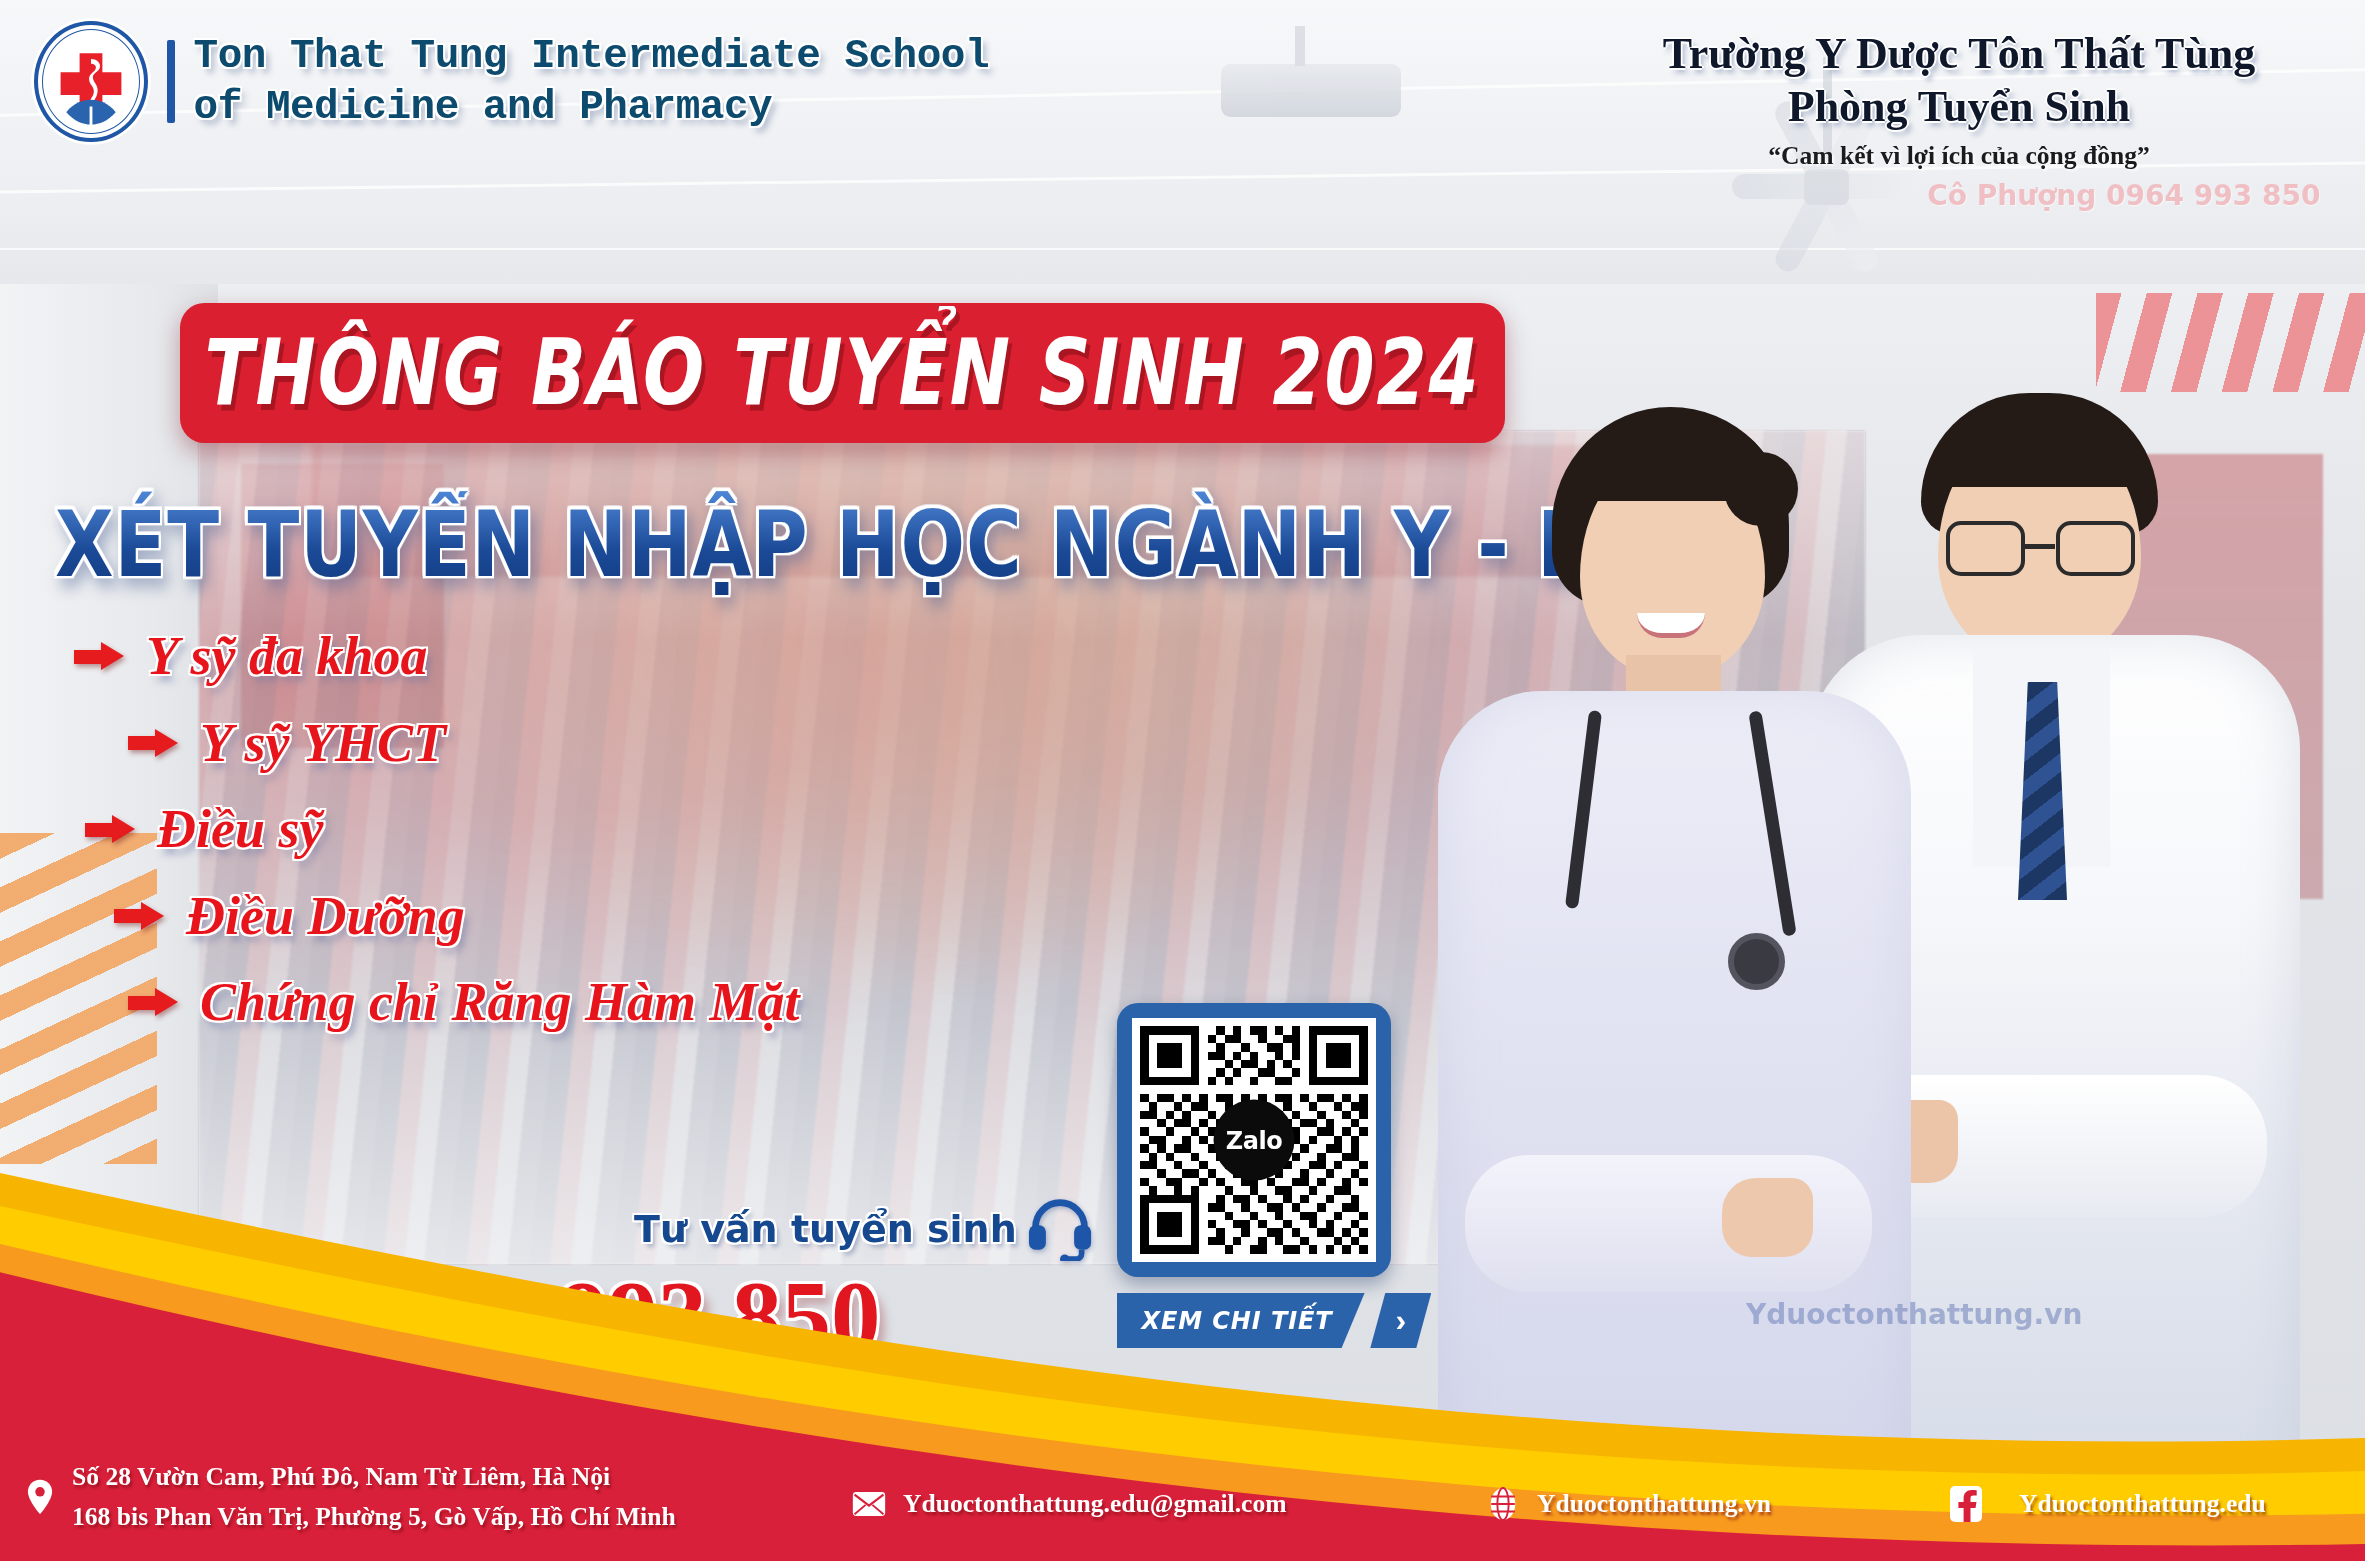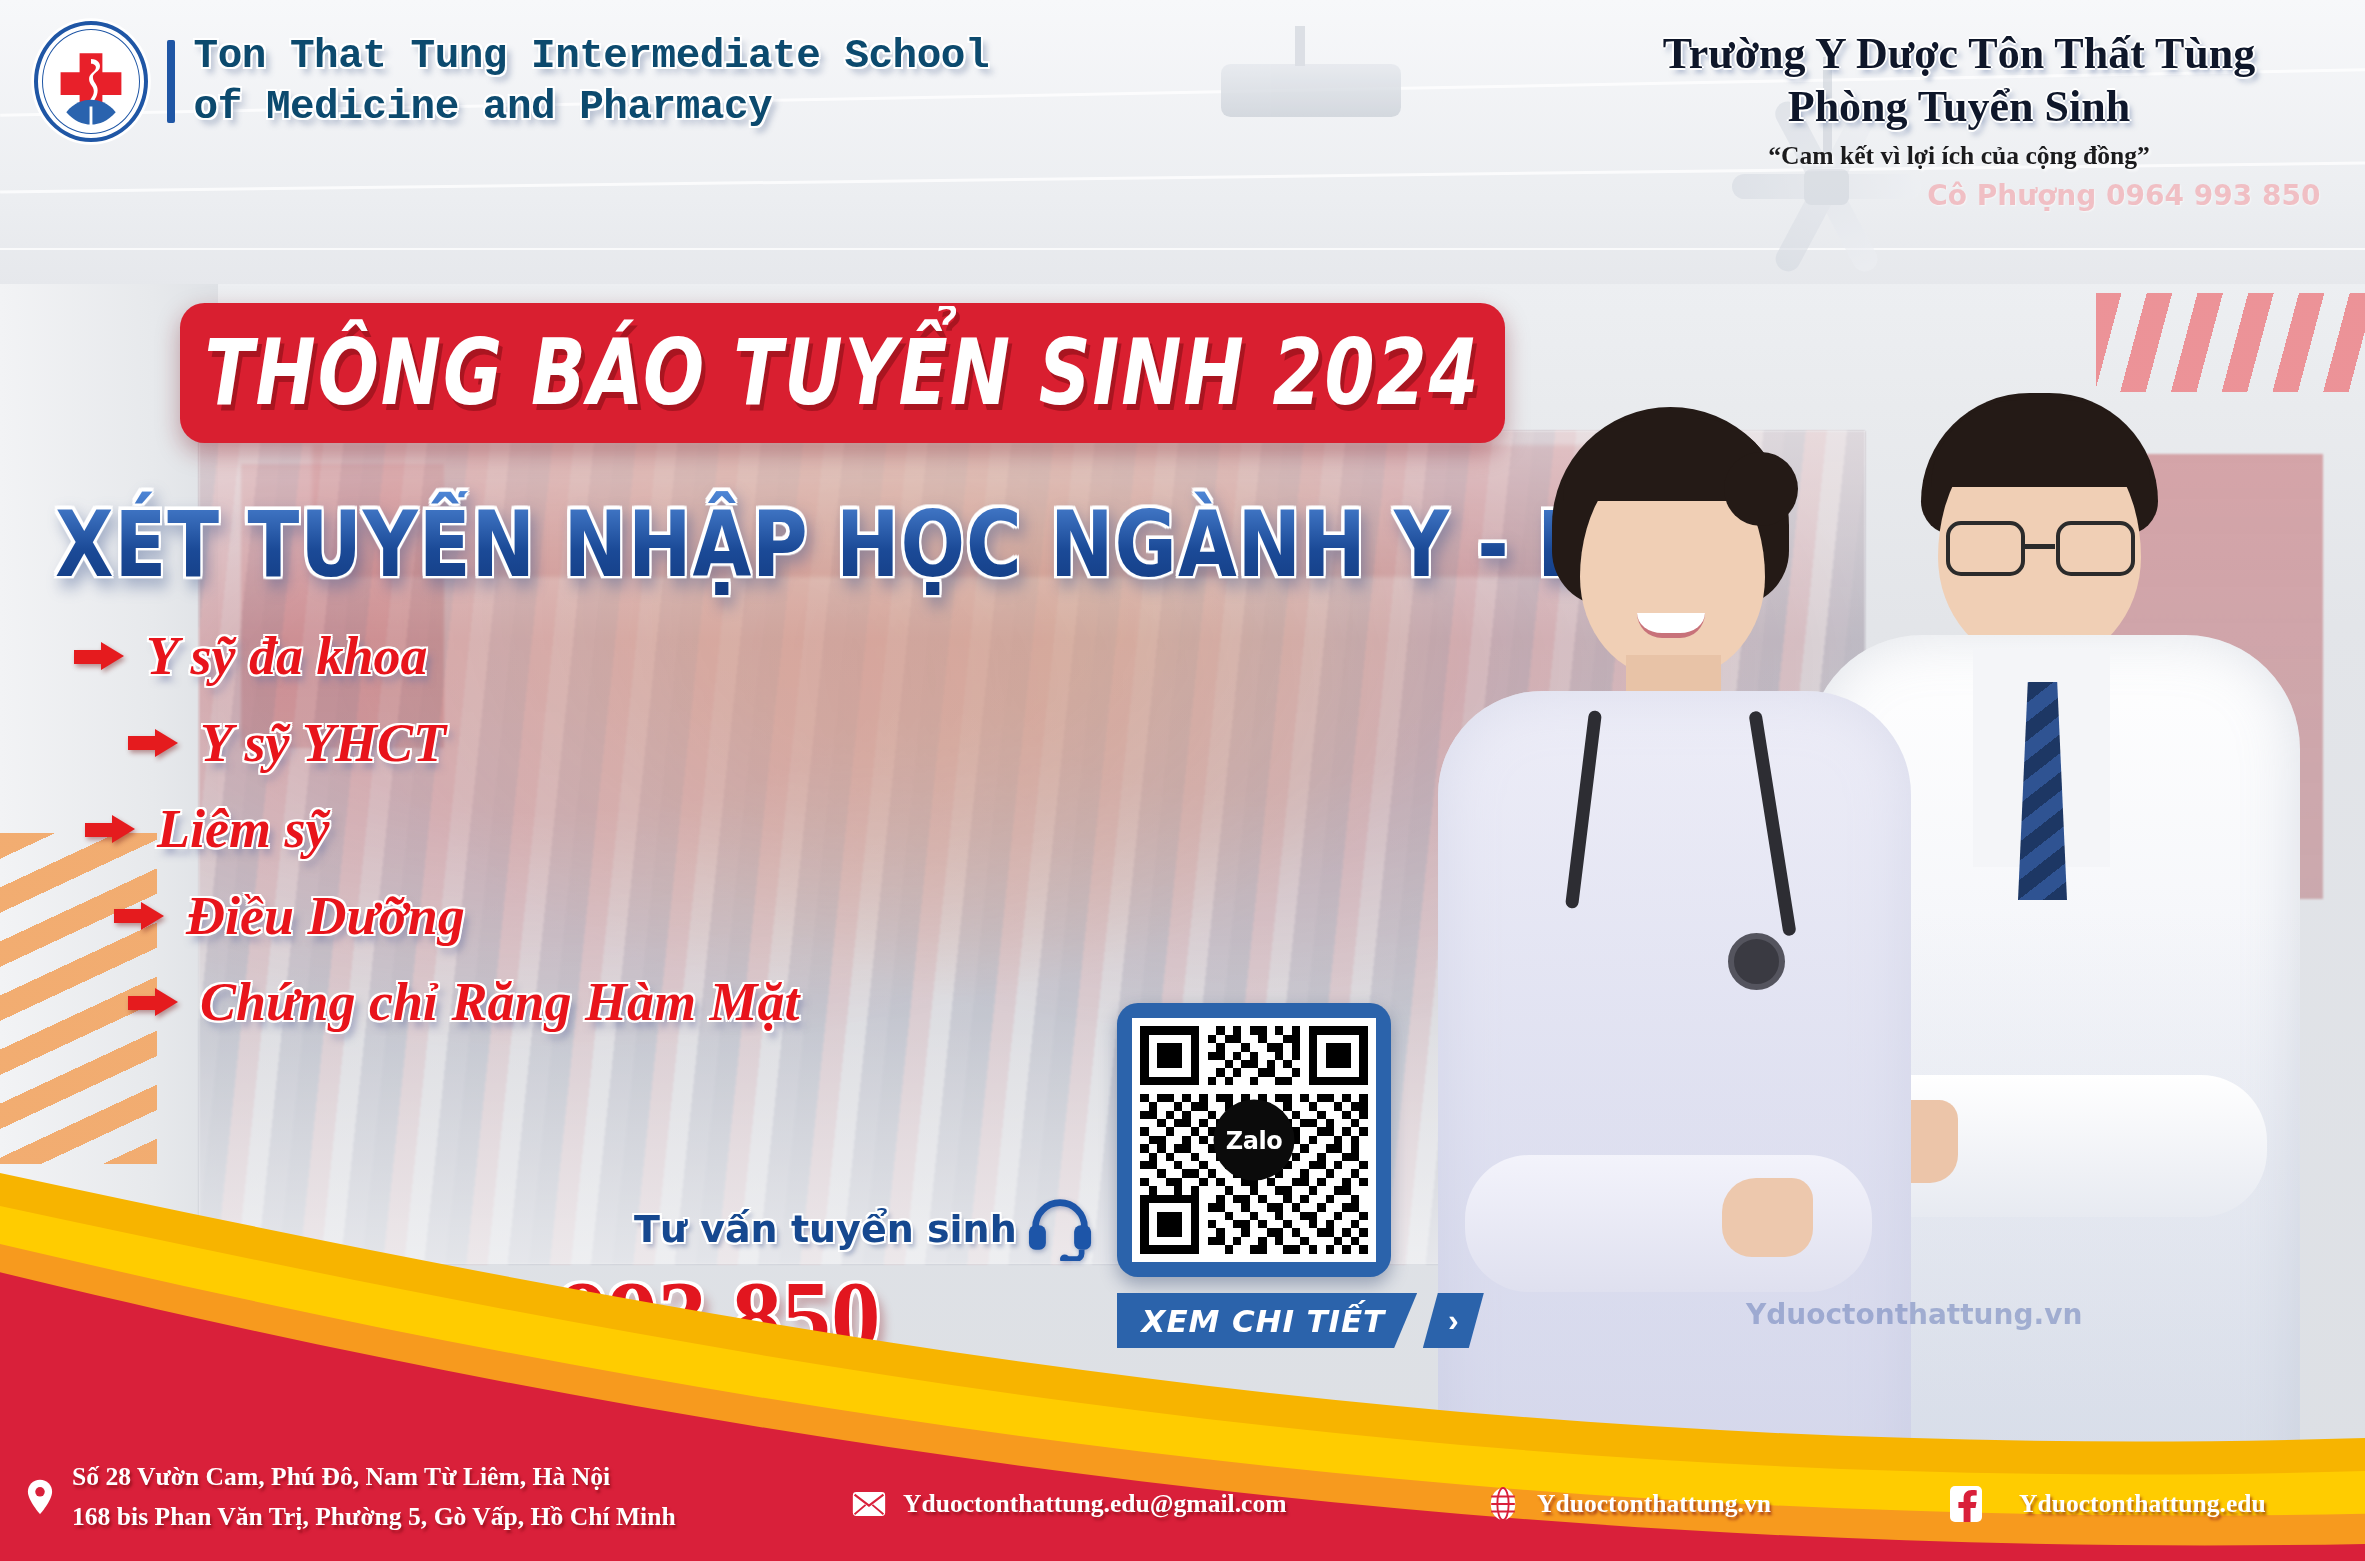--- a/index.html
+++ b/index.html
@@ -264,21 +264,21 @@
     position:absolute; left:1117px; top:1293px; height:55px;
     display:flex; align-items:center;
   }
   .detail-main {
     background:#2b63ab; height:55px; display:flex; align-items:center;
     padding:0 32px 0 24.6px;
     clip-path:polygon(0 0, 100% 0, calc(100% - 23px) 100%, 0 100%);
   }
   .detail-main span {
     font-family:"DejaVu Sans", sans-serif; font-weight:bold; font-style:italic;
-    font-size:31px; color:#fff; letter-spacing:0.9px; white-space:nowrap;text-align:right;
+    font-size:24px; color:#fff; letter-spacing:0.9px; white-space:nowrap;text-align:right;
   }
   .detail-chev {
     background:#2b63ab; width:61px; height:55px; margin-left:5.7px;
     clip-path:polygon(15px 0, 100% 0, calc(100% - 15px) 100%, 0 100%);
     display:flex; align-items:center; justify-content:center;
     color:#fff; font-size:32px; font-weight:bold;
   }
 
   
   .doctors { position:absolute; left:1410px; top:379px; width:956px; height:1136px; }
@@ -389,21 +389,21 @@
           <span class="shaft"></span>
           <span class="head"></span>
         </span>
       <span class="prog-label">Y sỹ YHCT</span>
     </div>
     <div class="prog-row i2">
       <span class="arrow">
           <span class="shaft"></span>
           <span class="head"></span>
         </span>
-      <span class="prog-label">Liêm sỹ</span>
+      <span class="prog-label">Điều sỹ</span>
     </div>
     <div class="prog-row i3">
       <span class="arrow">
           <span class="shaft"></span>
           <span class="head"></span>
         </span>
       <span class="prog-label">Điều Dưỡng</span>
     </div>
     <div class="prog-row i4">
       <span class="arrow">

